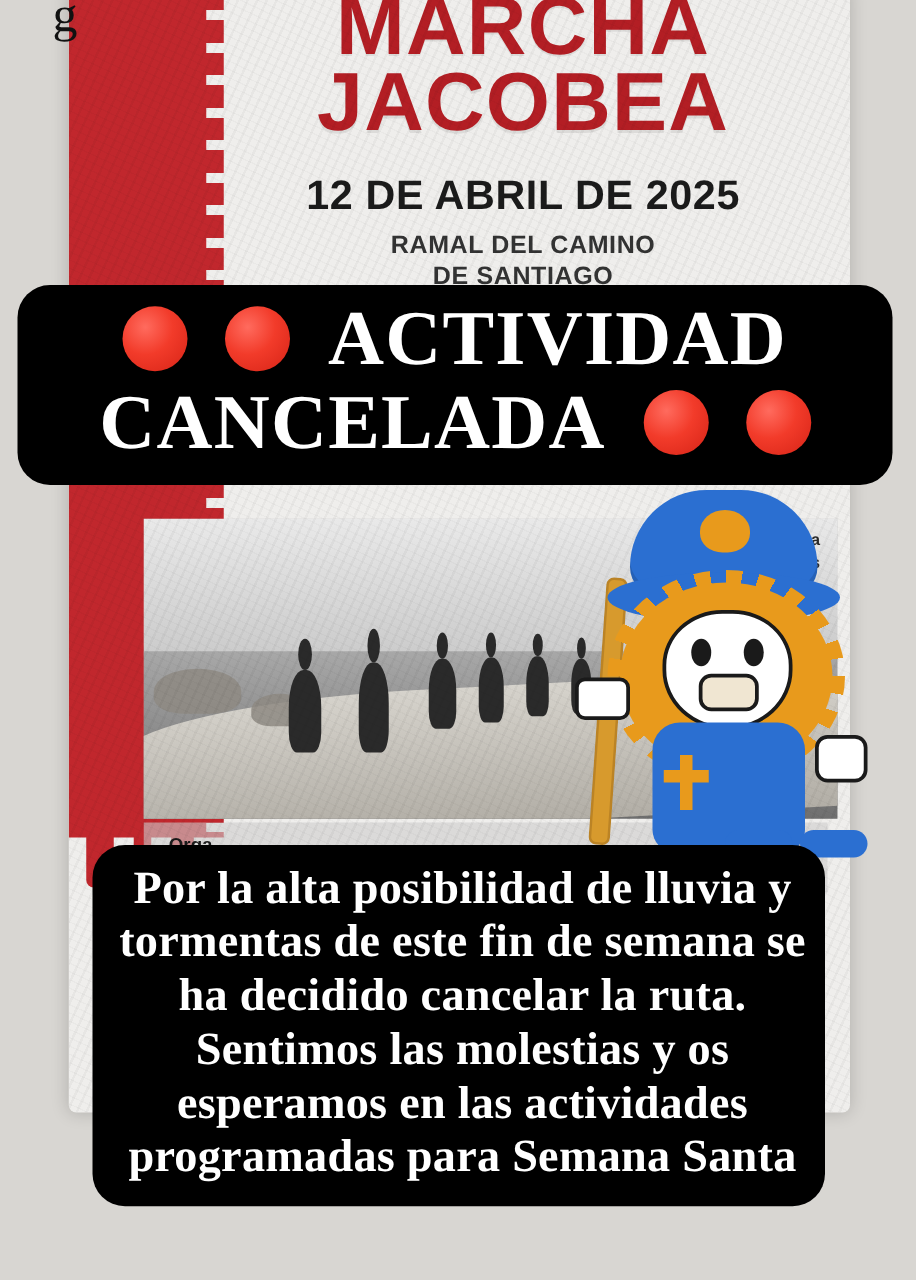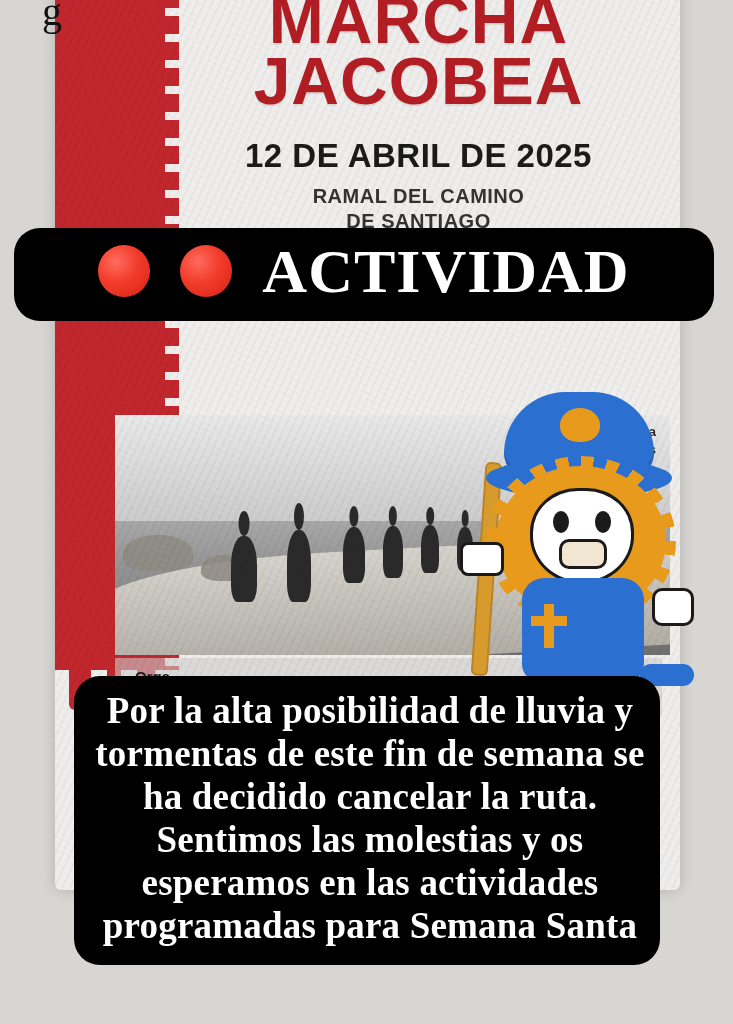--- a/index.html
+++ b/index.html
@@ -504,19 +504,24 @@
     <div class="m-hand"></div>
     <div class="m-hand2"></div>
   </div>
 
   <div class="banner">
     <div class="banner-row">
       <span class="dot"></span>
       <span class="dot"></span>
       <span class="banner-text">ACTIVIDAD</span>
     </div>
+    <div class="banner-row">
+      <span class="banner-text">CANCELADA</span>
+      <span class="dot"></span>
+      <span class="dot"></span>
+    </div>
   </div>
 
   <div class="message">
     <p>Por la alta posibilidad de lluvia y tormentas de este fin de semana se ha decidido cancelar la ruta. Sentimos las molestias y os esperamos en las actividades programadas para Semana Santa</p>
   </div>
 
 </div>
 
 </body></html>

